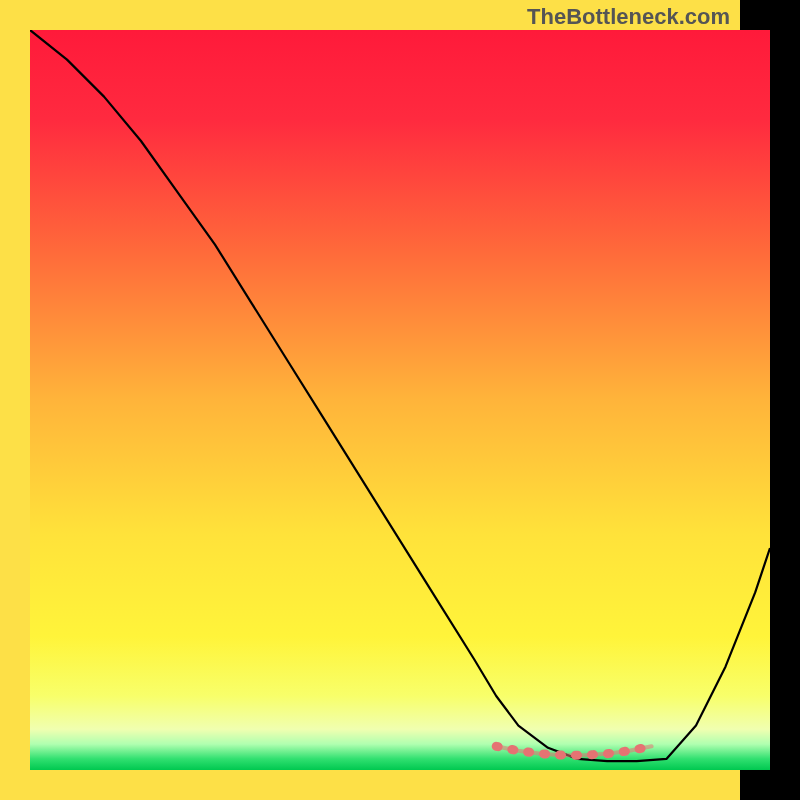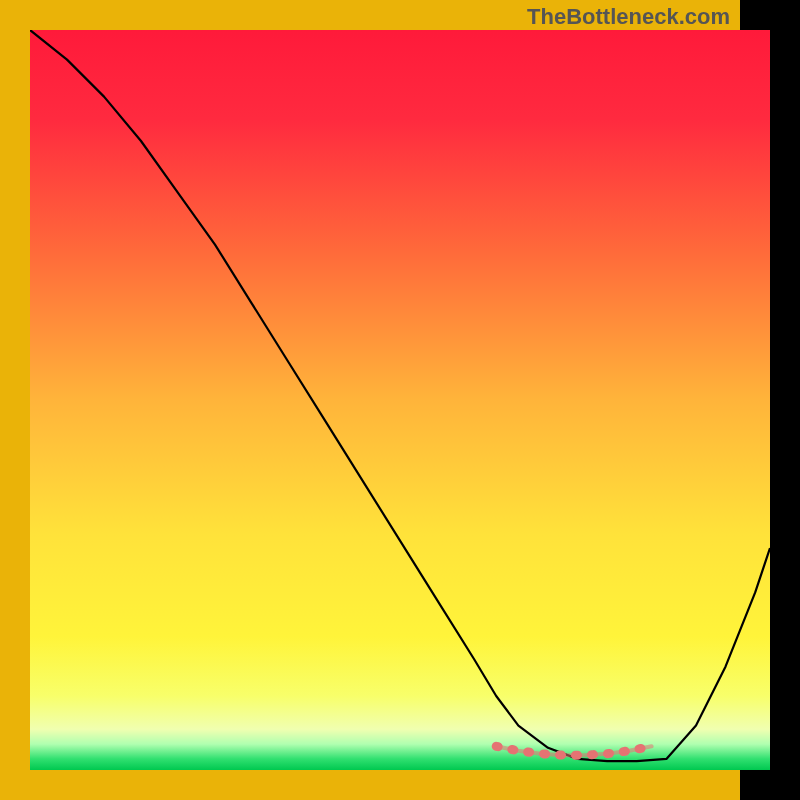--- a/index.html
+++ b/index.html
@@ -1,21 +1,21 @@
 <!DOCTYPE html>
 <html><head>
 <meta charset="utf-8">
 <style>
   * { margin: 0; padding: 0; box-sizing: border-box; }
   html, body { width: 800px; height: 800px; overflow: hidden; background: #000; }
   .container {
     width: 740px;
     height: 800px;
     position: relative;
-    background: #eab308;
+    background: #fde047;
   }
   .watermark {
     position: absolute;
     top: 4px;
     right: 10px;
     font-family: Arial, Helvetica, sans-serif;
     font-size: 22px;
     font-weight: bold;
     color: #555;
     z-index: 10;

